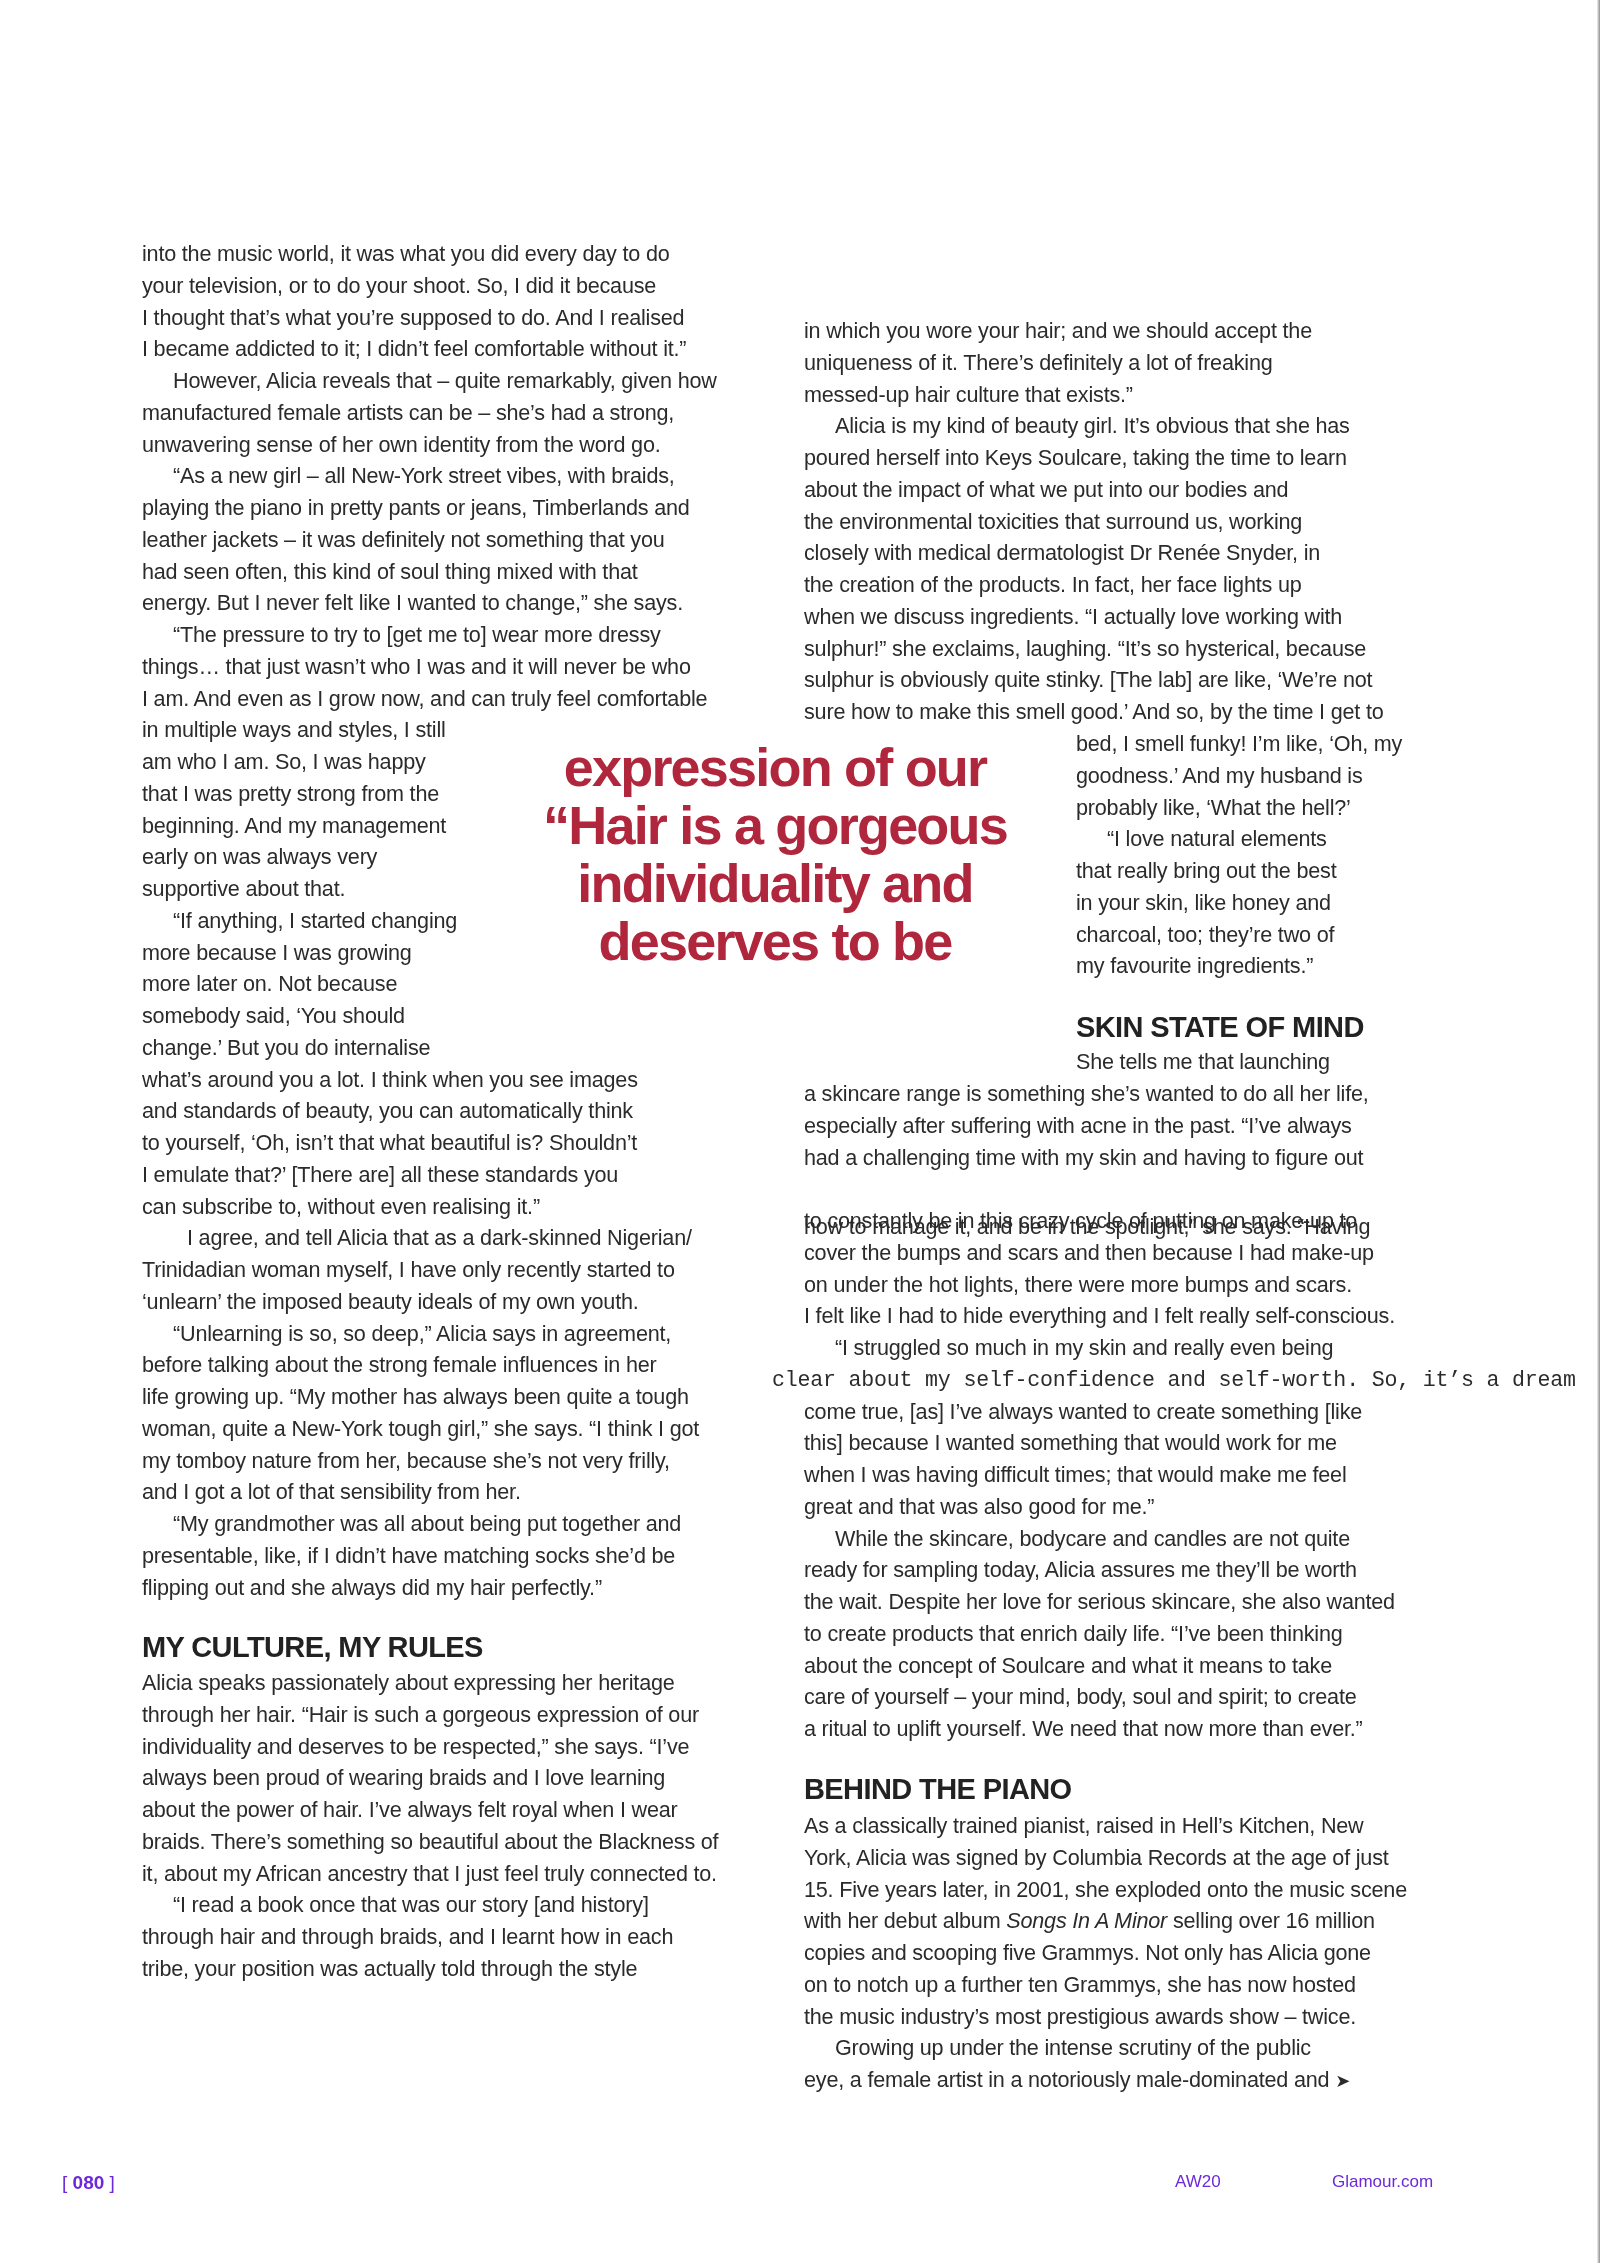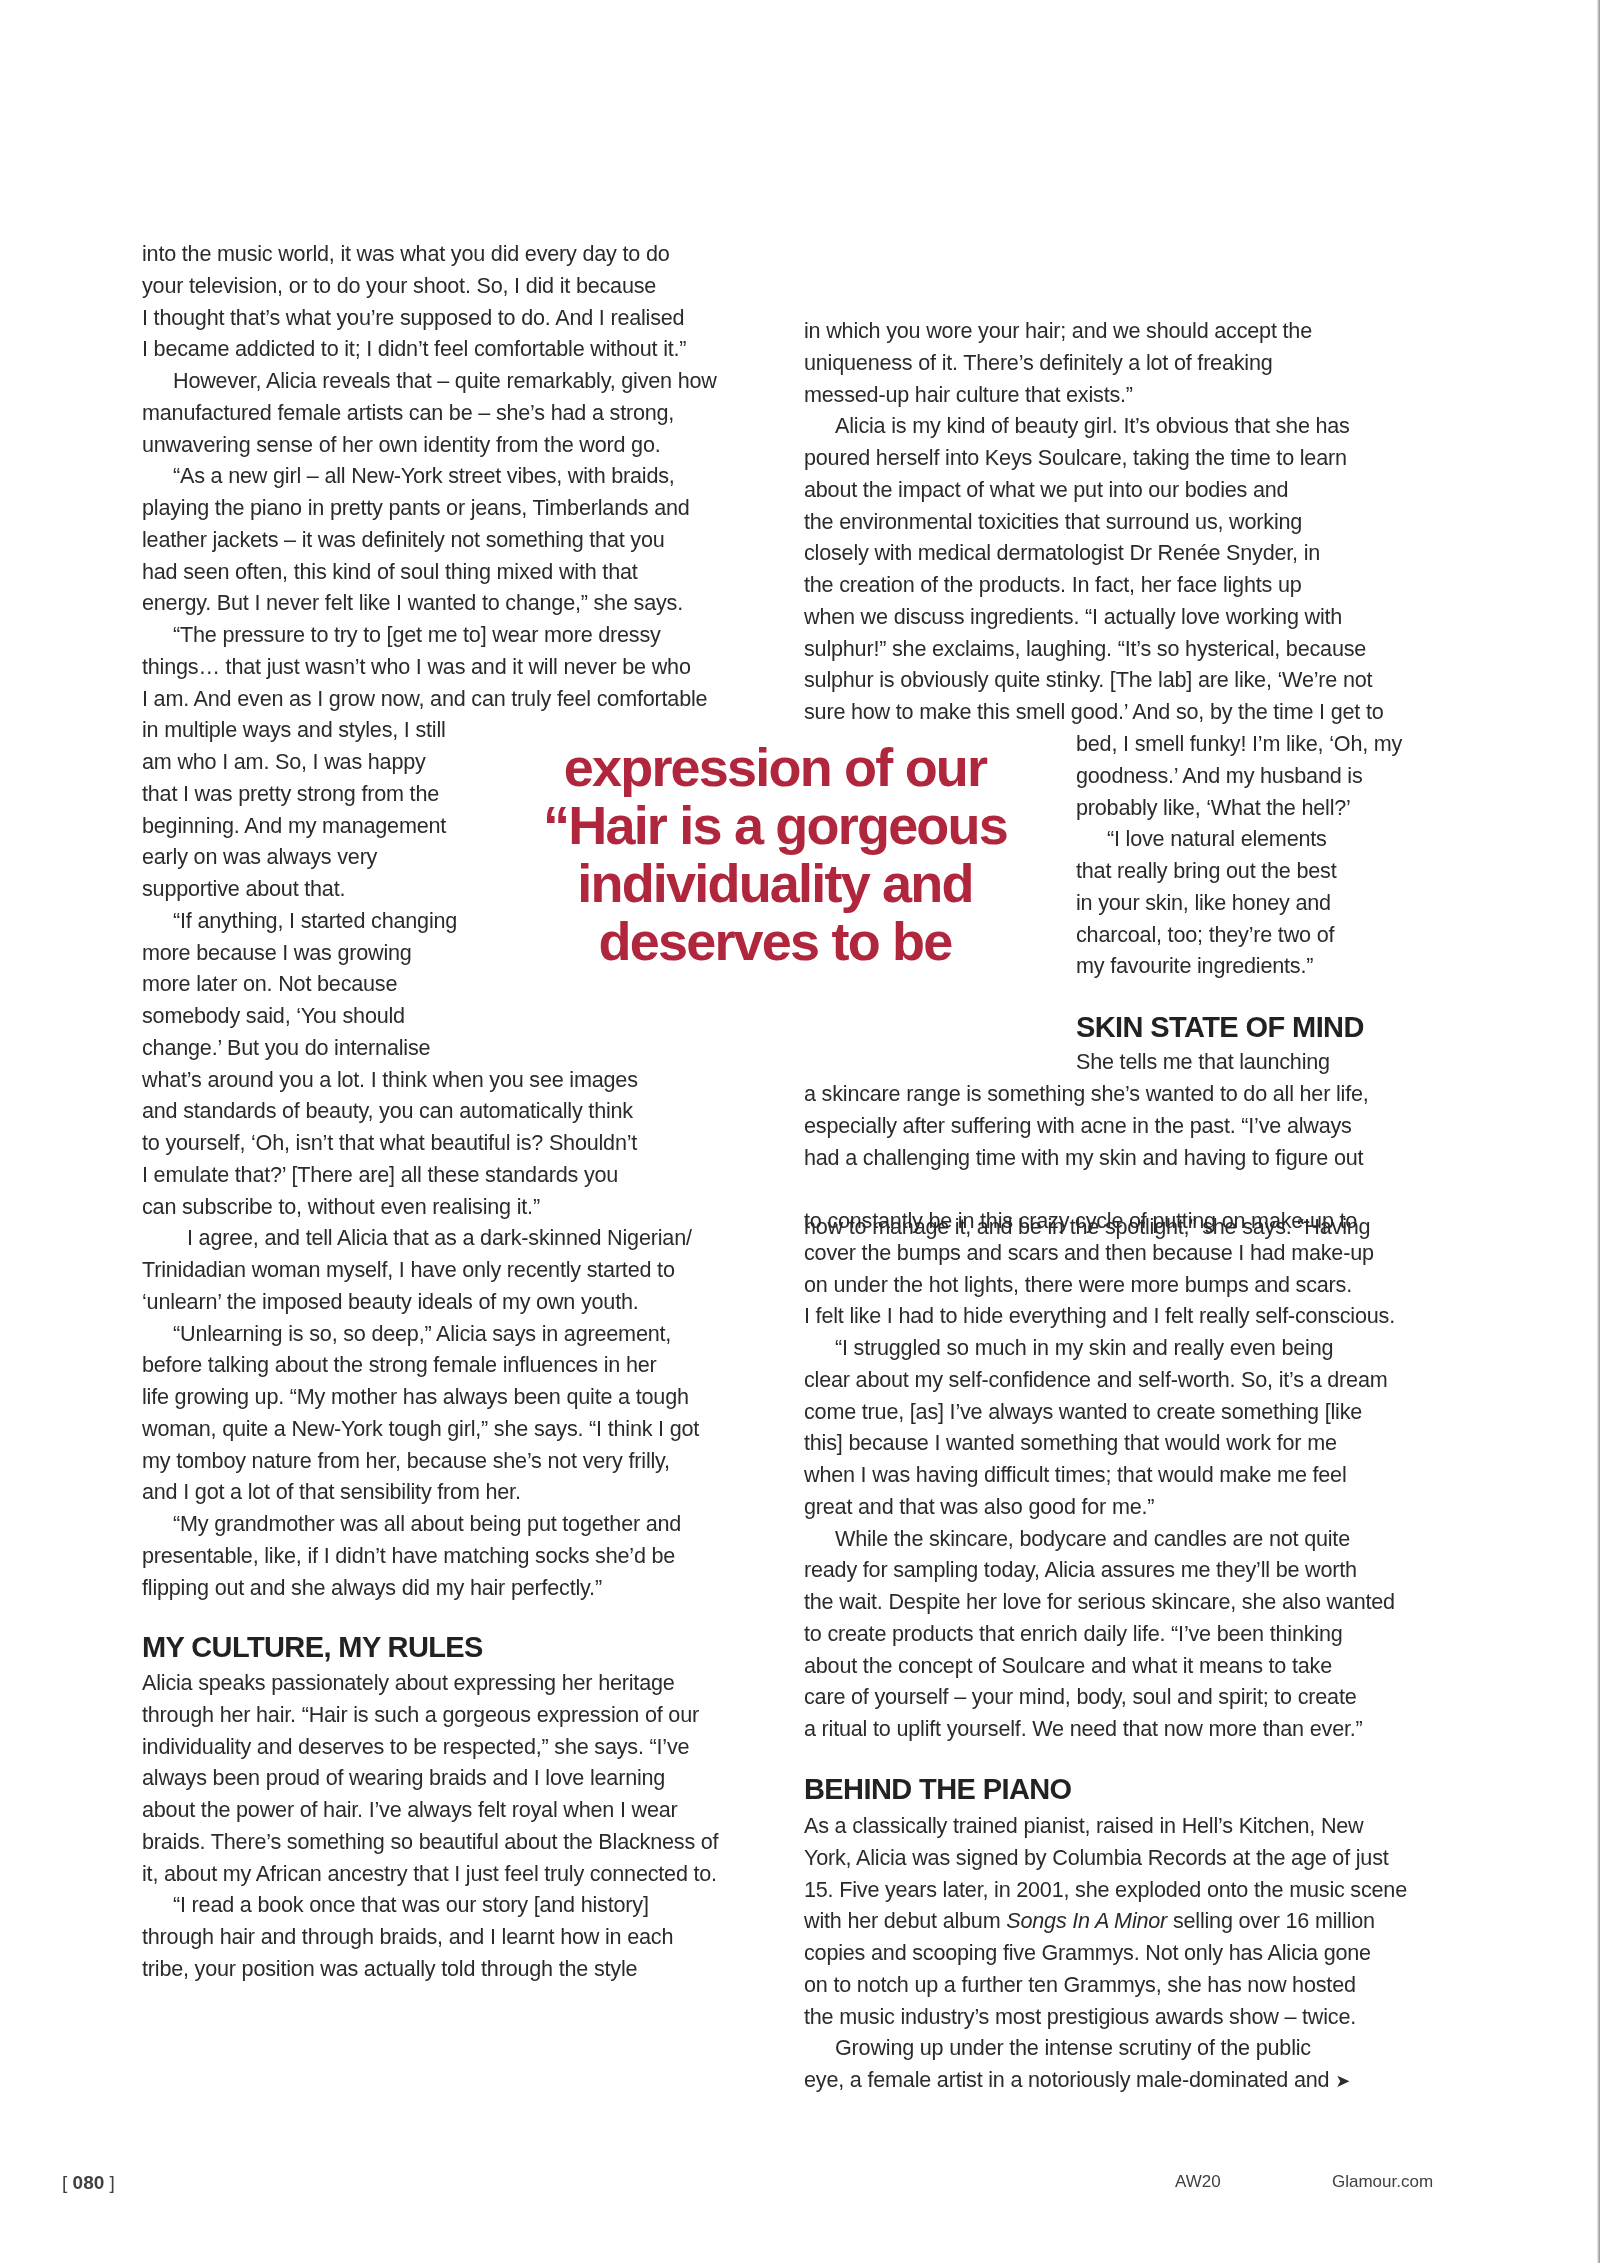--- a/index.html
+++ b/index.html
@@ -26,21 +26,21 @@
     color: #222222;
   }
   .pullquote {
     position: absolute; left: 505px; top: 738px; width: 540px;
     text-align: center; color: #b0263c;
     font-family: "Liberation Sans", "DejaVu Sans", sans-serif;
     font-weight: 700; font-size: 54px; line-height: 58px; letter-spacing: -1.8px;
   }
   .pullquote span { display: block; }
   .folio {
-    position: absolute; top: 2172px; font-size: 19px; color: #404040;
+    position: absolute; top: 2172px; font-size: 19px; color: #6d28d9;
   }
   .folio-page { left: 62px; font-weight: 700; }
   .folio-page .br { font-weight: 400; }
   .folio-season { left: 1175px; font-size: 17px; }
   .folio-site { left: 1332px; font-size: 17px; }
   .arrow { font-size: 18px; margin-left: 6px; }
 </style>
 </head>
 <body>
 
@@ -126,21 +126,21 @@
     <div class="line" style="left: 1076px; top: 1049px;"><span>She tells me that launching</span></div>
     <div class="line" style="left: 804px; top: 1081px;"><span>a skincare range is something she’s wanted to do all her life,</span></div>
     <div class="line" style="left: 804px; top: 1112.75px;"><span>especially after suffering with acne in the past. “I’ve always</span></div>
     <div class="line" style="left: 804px; top: 1144.5px;"><span>had a challenging time with my skin and having to figure out</span></div>
     <div class="line" style="left: 804px; top: 1176.25px; margin-top: 38px;"><span>how to manage it, and be in the spotlight,” she says. “Having</span></div>
     <div class="line" style="left: 804px; top: 1208px;"><span>to constantly be in this crazy cycle of putting on make-up to</span></div>
     <div class="line" style="left: 804px; top: 1239.75px;"><span>cover the bumps and scars and then because I had make-up</span></div>
     <div class="line" style="left: 804px; top: 1271.5px;"><span>on under the hot lights, there were more bumps and scars.</span></div>
     <div class="line" style="left: 804px; top: 1303.25px;"><span>I felt like I had to hide everything and I felt really self-conscious.</span></div>
     <div class="line" style="left: 835px; top: 1335px;"><span>“I struggled so much in my skin and really even being</span></div>
-    <div class="line" style="left: 804px; top: 1366.75px;"><span>clear about my self-confidence and self-worth. So, it’s a dream</span></div>
+    <div class="line" style="left: 772px; top: 1366.75px; font-family: Liberation Mono, monospace;"><span>clear about my self-confidence and self-worth. So, it’s a dream</span></div>
     <div class="line" style="left: 804px; top: 1398.5px;"><span>come true, [as] I’ve always wanted to create something [like</span></div>
     <div class="line" style="left: 804px; top: 1430.25px;"><span>this] because I wanted something that would work for me</span></div>
     <div class="line" style="left: 804px; top: 1462px;"><span>when I was having difficult times; that would make me feel</span></div>
     <div class="line" style="left: 804px; top: 1493.75px;"><span>great and that was also good for me.”</span></div>
     <div class="line" style="left: 835px; top: 1525.5px;"><span>While the skincare, bodycare and candles are not quite</span></div>
     <div class="line" style="left: 804px; top: 1557.25px;"><span>ready for sampling today, Alicia assures me they’ll be worth</span></div>
     <div class="line" style="left: 804px; top: 1589px;"><span>the wait. Despite her love for serious skincare, she also wanted</span></div>
     <div class="line" style="left: 804px; top: 1620.75px;"><span>to create products that enrich daily life. “I’ve been thinking</span></div>
     <div class="line" style="left: 804px; top: 1652.5px;"><span>about the concept of Soulcare and what it means to take</span></div>
     <div class="line" style="left: 804px; top: 1684.25px;"><span>care of yourself – your mind, body, soul and spirit; to create</span></div>

